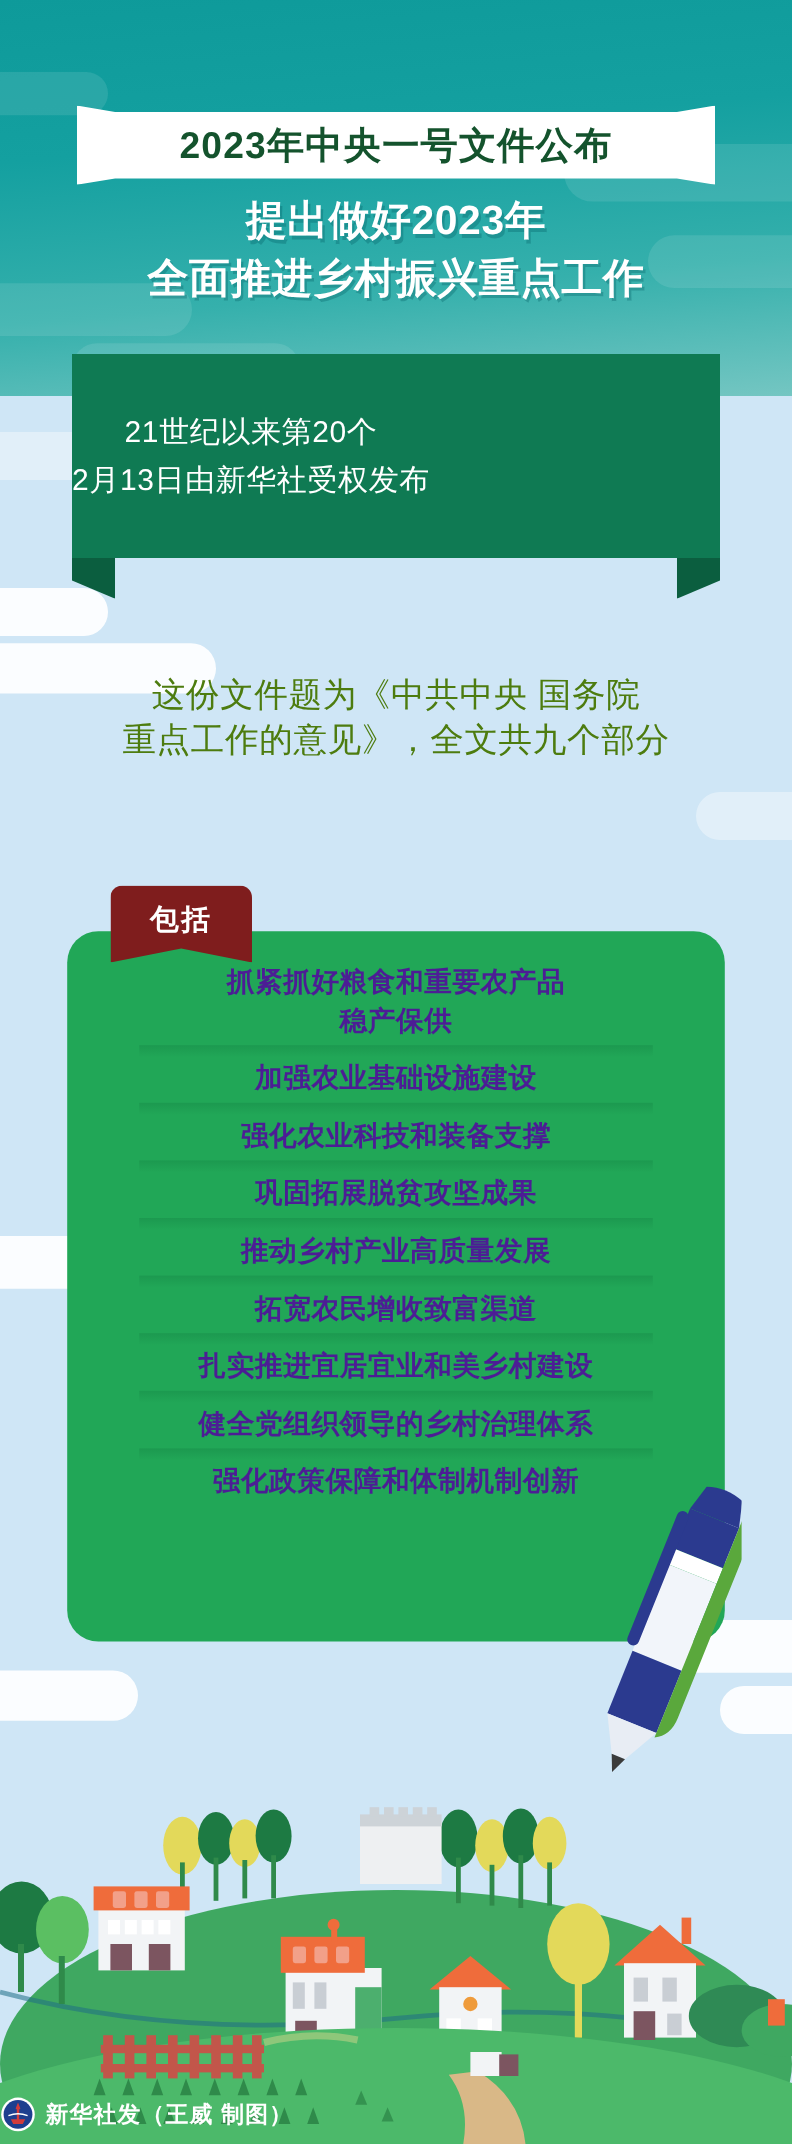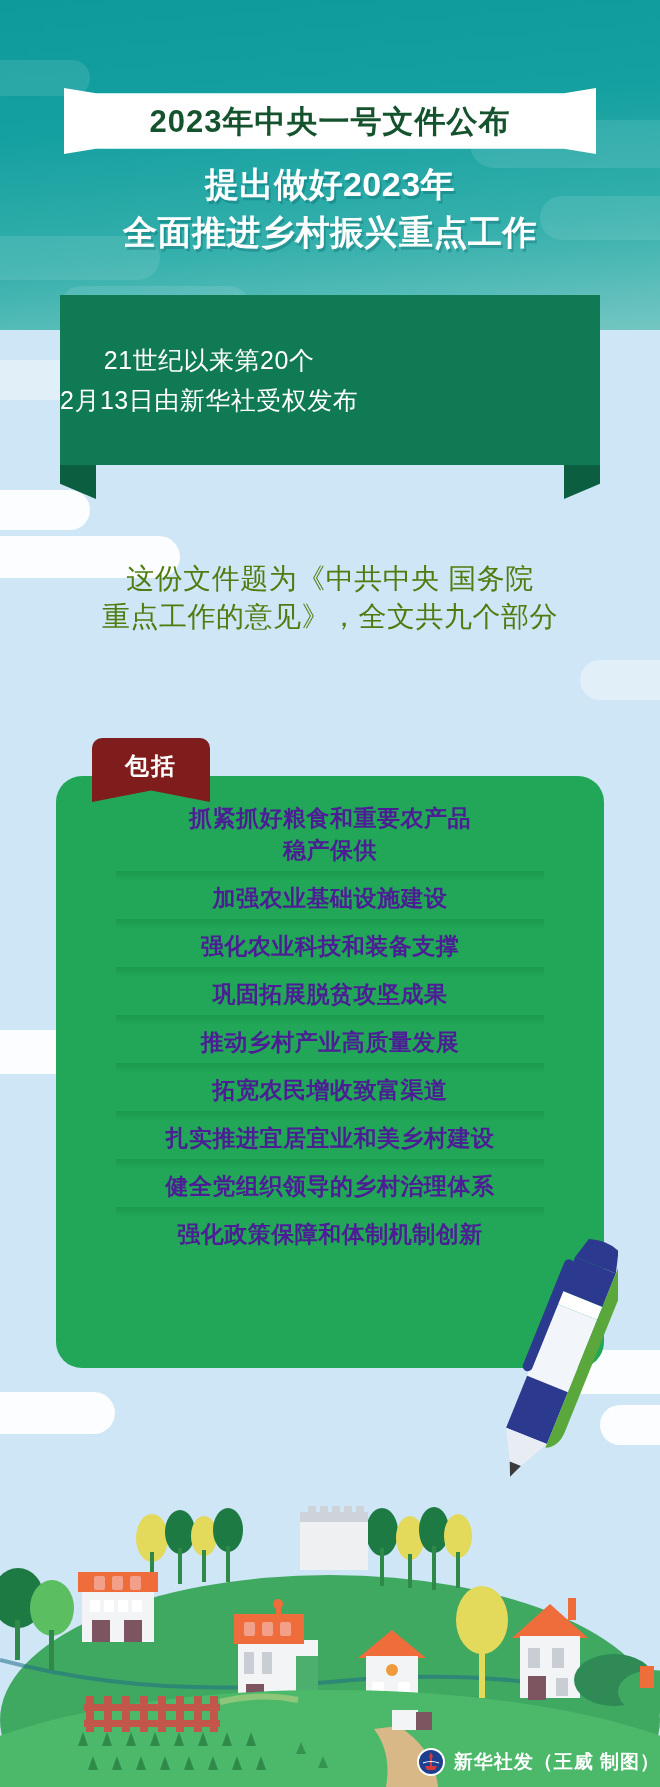--- a/index.html
+++ b/index.html
@@ -107,21 +107,21 @@
   
   .pen { position: absolute; left: 498px; top: 1228px; width: 120px; height: 260px; z-index: 7; }
 
   
   .scene {
     position: absolute; left: 0; top: 1480px; width: 660px; height: 307px; overflow: hidden;
     background: #cfe6f6;
   }
   .footer {
     position: absolute; left: 0; bottom: 10px; width: 660px;
-    display: flex; align-items: center; justify-content: flex-end; gap: 8px; z-index: 20;
+    display: flex; align-items: center; justify-content: flex-start; gap: 8px; z-index: 20;
   }
   .footer-text { color: #ffffff; font-size: 19px; font-weight: 700; letter-spacing: 1px; }
 </style>
 </head>
 <body>
 
 <div class="page">
 
   <div class="teal-band">
     <div class="teal-blob tb1"></div>

